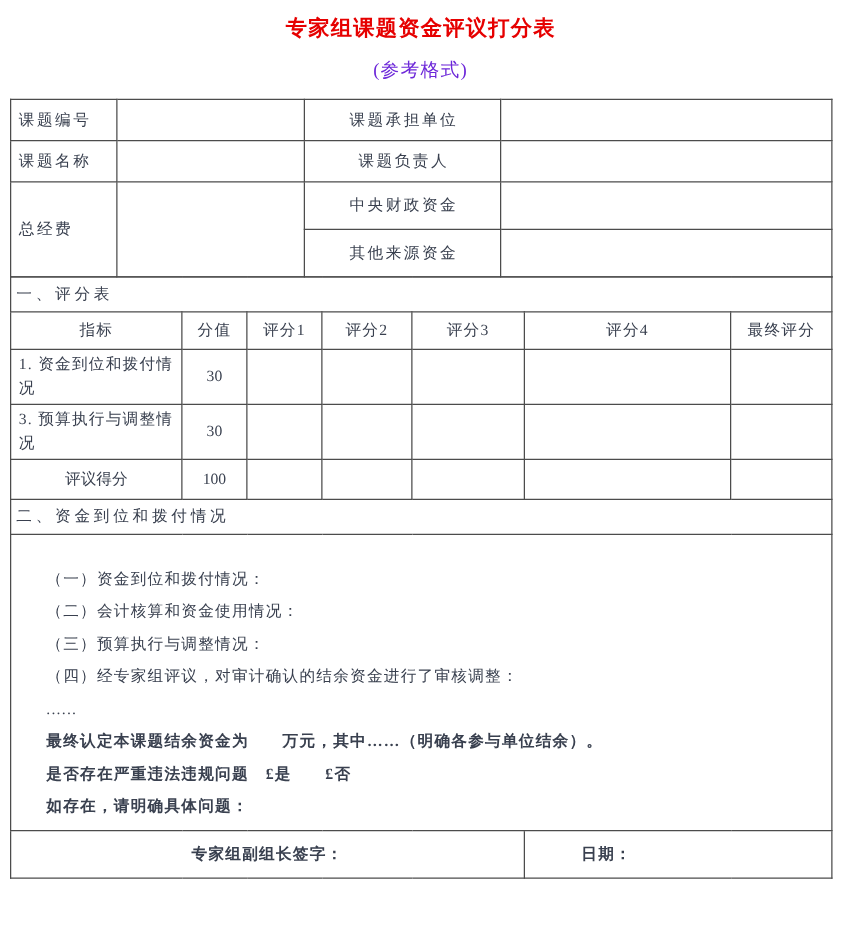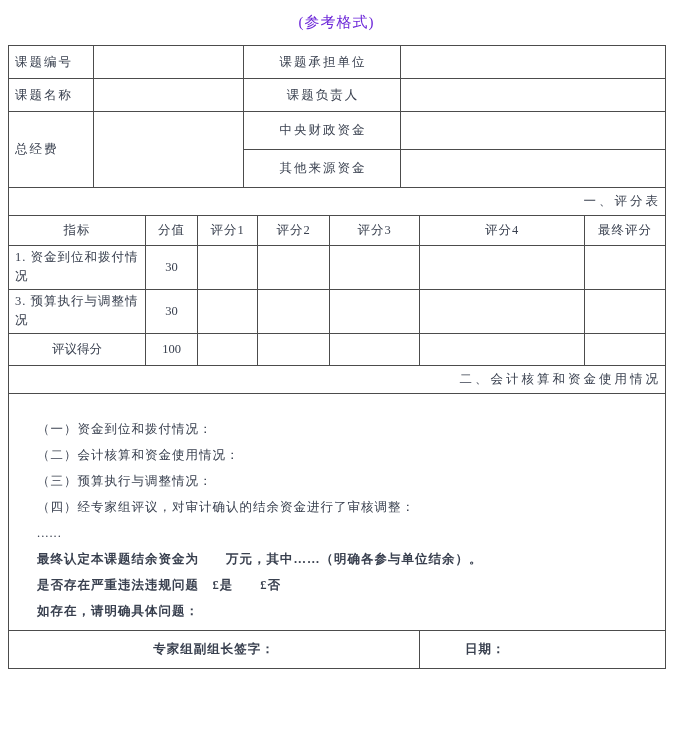--- a/index.html
+++ b/index.html
@@ -19,34 +19,35 @@
   }
   .table-wrap { margin: 13px 8px 0 8px; }
   table { width: 657px; border-collapse: collapse; table-layout: fixed; }
   table.scoring { margin-top: -1px; }
   td, th {
     border: 1px solid #4c4c4c; font-size: 12.5px; font-weight: normal;
     padding: 2px 4px; overflow: hidden;
   }
   .label { padding-left: 6px; letter-spacing: 2px; font-family: Liberation Serif, serif; }
   .center { text-align: center; }
-  .section-header { text-align: right; letter-spacing: 3px; }
+  .section-header { text-align: left; letter-spacing: 3px; }
   .head th { text-align: center; letter-spacing: 1px; }
   .ind { padding-left: 6px; line-height: 1.55; letter-spacing: 1px; }
   .score { text-align: center; }
   .notes { vertical-align: top; padding: 22px 20px 6px 28px; margin-left: 24px; }
   .note-line { line-height: 26px; font-size: 12.5px; letter-spacing: 1px; }
   .note-line.bold { font-weight: bold; }
   .sig { text-align: center; font-weight: bold; letter-spacing: 1px; }
   .date { font-weight: bold; padding-left: 45px; letter-spacing: 1px; }
 </style>
 </head>
 <body>
 
 <div class="page">
+  <div class="title">专家组课题资金评议打分表</div>
   <div class="subtitle">(参考格式)</div>
 
   <div class="table-wrap">
 
     <table class="info">
       <colgroup>
         <col style="width:85px">
           <col style="width:150px">
           <col style="width:157px">
           <col style="width:265px">
@@ -121,21 +122,21 @@
       <tr style="height:32px">
         <td class="center">评议得分</td>
         <td class="score">100</td>
         <td></td>
         <td></td>
         <td></td>
         <td></td>
         <td></td>
       </tr>
       <tr style="height:28px">
-        <td colspan="7" class="section-header">二、会计核算和资金使用情况</td>
+        <td colspan="7" class="section-header">二、资金到位和拨付情况</td>
       </tr>
       <tr style="height:232px">
         <td colspan="7" class="notes">
           <div class="note-line">（一）资金到位和拨付情况：</div>
           <div class="note-line">（二）会计核算和资金使用情况：</div>
           <div class="note-line">（三）预算执行与调整情况：</div>
           <div class="note-line">（四）经专家组评议，对审计确认的结余资金进行了审核调整：</div>
           <div class="note-line">......</div>
           <div class="note-line bold">最终认定本课题结余资金为　　万元，其中……（明确各参与单位结余）。</div>
           <div class="note-line bold">是否存在严重违法违规问题　£是　　£否</div>

